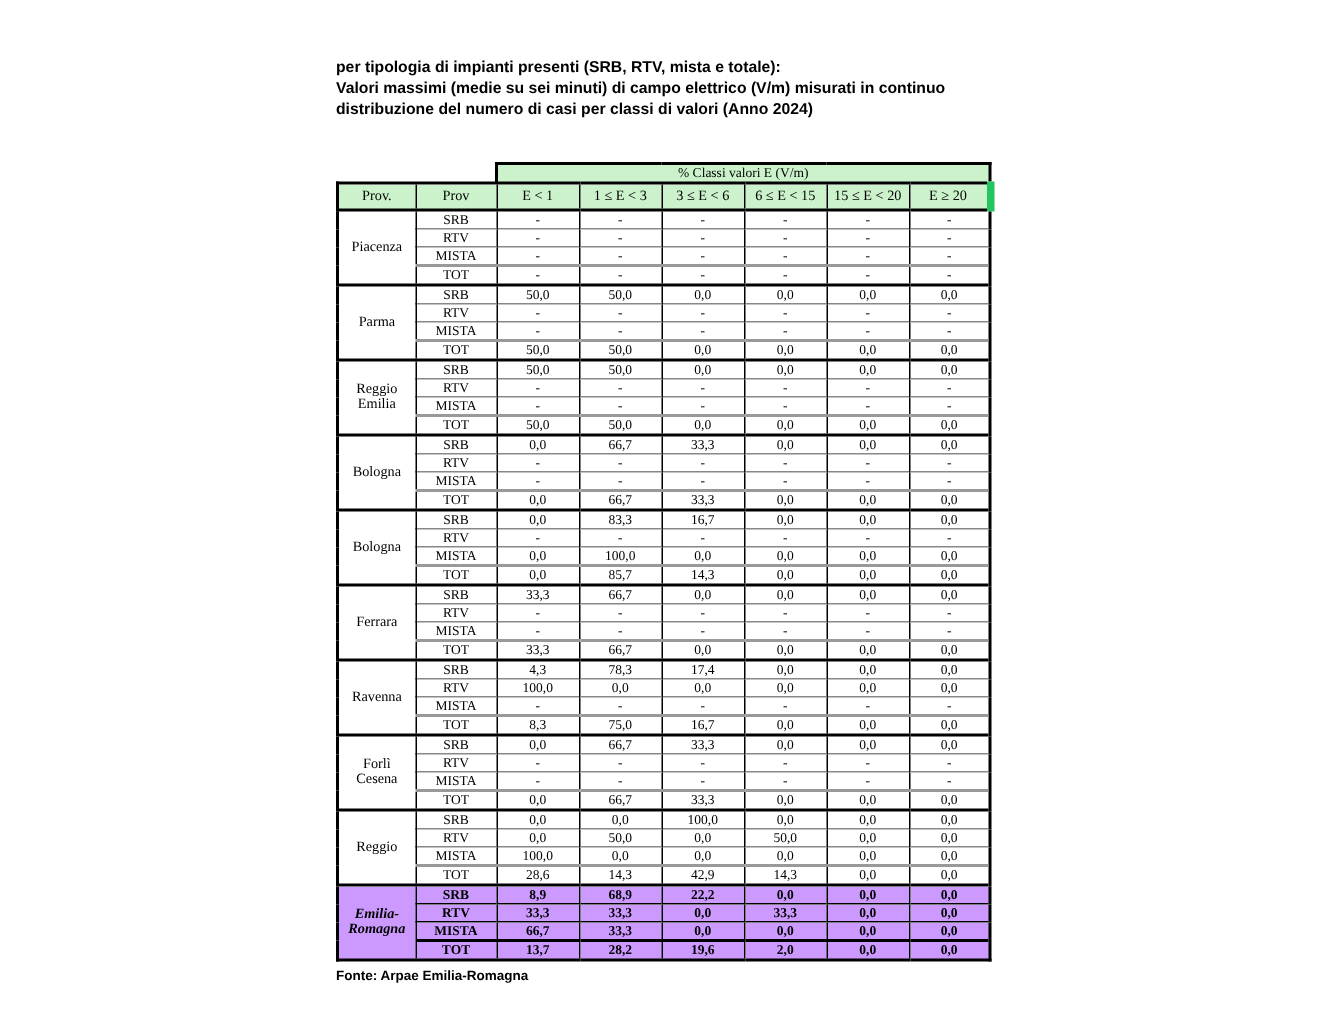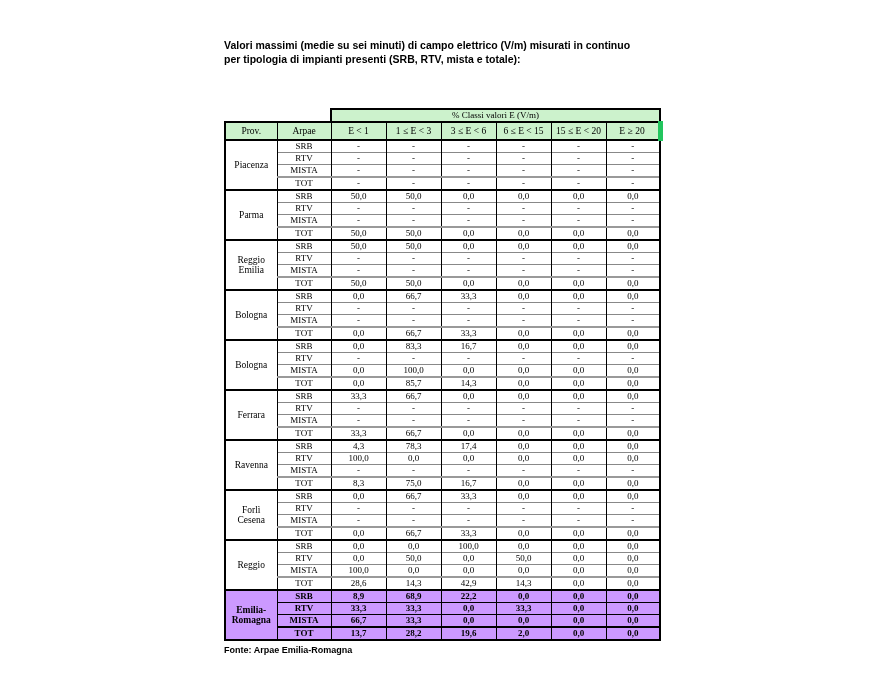--- a/index.html
+++ b/index.html
@@ -47,61 +47,62 @@
     border-top: 1px solid #888; border-bottom: none;
   }
   tbody td.prov-cell {
     border-left: 2px solid #000; font-size: 9.5px; line-height: 10px;
     padding: 0 3px;
   }
   tbody td.col-last { border-right: 2px solid #000; }
   tr.group-start td { border-top: 2px solid #000; }
   tr.tot-row td { border-top: 2px solid #999; }
   tr.table-end td { border-bottom: 2px solid #000; }
-  td.prov-last { border-bottom: 2px solid #000; }
+  td.prov-last { border-bottom: 2px solid #000; font-style: italic; }
   tr.highlight td, td.hl {
     background: var(--purple); font-weight: bold;
     border-top-color: #000;
   }
 
   .source {
     position: absolute; left: 224px; top: 645px;
     font-family: "Liberation Sans", sans-serif;
     font-weight: bold; font-size: 9px; color: #000;
   }
 </style>
 </head>
 <body>
 
 <div class="page">
 
   <div class="title">
+    <div>per tipologia di impianti presenti (SRB, RTV, mista e totale):</div>
     <div>Valori massimi (medie su sei minuti) di campo elettrico (V/m) misurati in continuo</div>
-    <div>per tipologia di impianti presenti (SRB, RTV, mista e totale):</div>
+    <div>distribuzione del numero di casi per classi di valori (Anno 2024)</div>
   </div>
 
   <table class="data">
     <colgroup>
       <col style="width:52px">
         <col style="width:54px">
       <col style="width:55px">
         <col style="width:55px">
         <col style="width:55px">
       <col style="width:55px">
         <col style="width:55px">
         <col style="width:54px">
     </colgroup>
     <thead>
       <tr>
         <td class="empty-corner" colspan="2"></td>
         <th class="span-header" colspan="6">% Classi valori E (V/m)</th>
       </tr>
       <tr class="col-head-row">
         <th>Prov.</th>
-        <th>Arpae</th>
+        <th>Prov</th>
         <th>E &lt; 1</th>
         <th>1 ≤ E &lt; 3</th>
         <th>3 ≤ E &lt; 6</th>
         <th>6 ≤ E &lt; 15</th>
         <th>15 ≤ E &lt; 20</th>
         <th>E ≥ 20</th>
       </tr>
     </thead>
     <tbody>
         <tr class="group-start">

